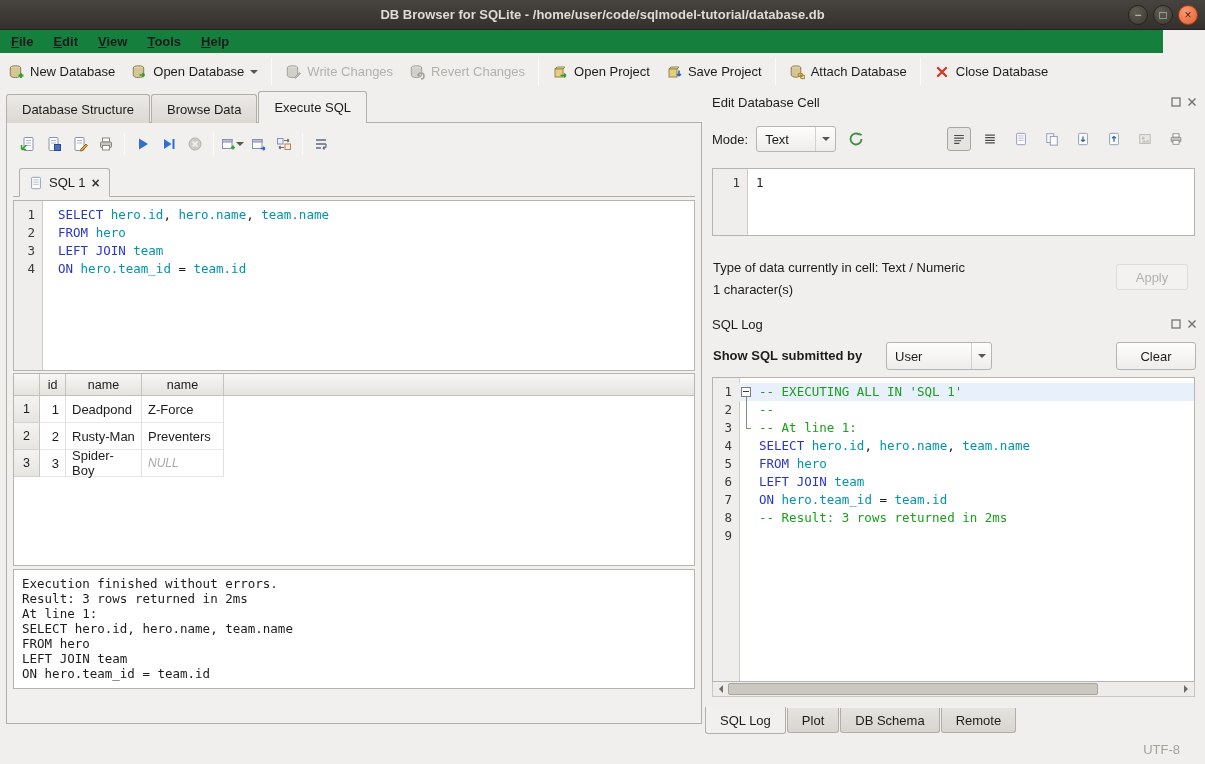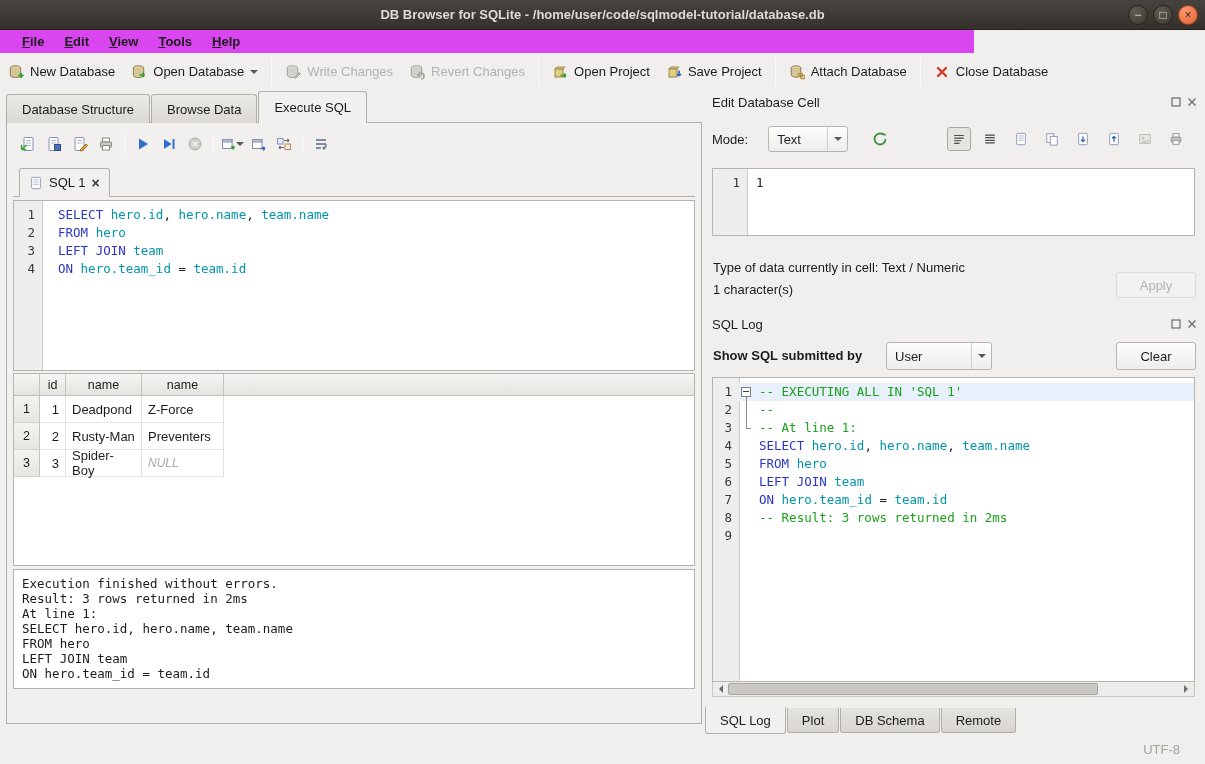--- a/index.html
+++ b/index.html
@@ -13,21 +13,21 @@
   .titlebar { position:absolute; left:0; top:0; width:1205px; height:30px;
     background:linear-gradient(#47443f,#34312d); border-bottom:1px solid #23211d;
     display:flex; align-items:center; justify-content:center; }
   .title-text { color:#dedbd4; font-weight:bold; font-size:13px; }
   .win-controls { position:absolute; right:7px; top:5px; display:flex; gap:5px; }
   .win-btn { width:20px; height:20px; border-radius:50%; display:flex; align-items:center; justify-content:center;
     font-size:12px; line-height:1; color:#d8d5ce; border:1px solid #26241f;
     background:radial-gradient(circle at 35% 30%, #605c53, #3a3832); }
   .win-btn.close { background:radial-gradient(circle at 35% 30%, #f89a72, #e65f2e); color:#54200e; border-color:#a03d1a; }
   
-  .menubar { position:absolute; left:0; top:30px; width:974px; height:23px; display:flex; align-items:center; padding-left:12px; background:#d946ef; }
+  .menubar { position:absolute; left:0; top:30px; width:1163px; height:23px; display:flex; align-items:center; padding-left:1px; background:#15803d; }
   .mitem { display:inline-block; padding:3px 10px; font-weight:bold; }
   .mitem::first-letter { text-decoration:underline; }
   
   .toolbar { position:absolute; left:0; top:53px; width:1205px; height:37px; display:flex; align-items:center; background:#f0efed; }
   .tbtn { display:flex; align-items:center; gap:6px; padding:5px 8px; border-radius:3px; white-space:nowrap; }
   .tbtn.disabled { color:#b3b1ac; }
   .tsep { width:1px; align-self:stretch; margin:4px 5px; background:#d7d4cf; border-right:1px solid #fbfaf9; }
   .caret { width:0; height:0; border:4px solid transparent; border-top-color:#5a5751; margin-top:4px; }
   .i16 { width:16px; height:16px; display:block; flex:none; }
   .i14 { width:14px; height:14px; display:block; flex:none; }
@@ -87,21 +87,21 @@
     display:flex; align-items:center; justify-content:center; font-size:12.5px; }
   .td { border-right:1px solid #e2e0dc; border-bottom:1px solid #e9e7e3; display:flex; align-items:center; padding:0 6px; }
   .td.c0 { justify-content:flex-end; }
   .td.null { color:#a9a9a9; font-style:italic; font-size:12px; }
   
   .out-body { padding:6px 0 0 0; }
   .out-line { height:15px; line-height:15px; padding-left:8px; font-family:"DejaVu Sans Mono", monospace; font-size:12.5px; white-space:pre; }
   
   .dock-title { position:absolute; left:712px; height:20px; display:flex; align-items:center; }
   .dock-icons { position:absolute; right:8px; display:flex; gap:6px; align-items:center; height:20px; }
-  .mode-row { position:absolute; left:705px; top:124px; width:492px; height:30px; display:flex; align-items:center; padding:0 9px 0 7px; gap:20px; }
+  .mode-row { position:absolute; left:705px; top:124px; width:492px; height:30px; display:flex; align-items:center; padding:0 9px 0 7px; gap:8px; }
   .combo { height:26px; background:linear-gradient(#fdfdfc,#eeedeb); border:1px solid #b7b4ae; border-radius:3px;
     display:flex; align-items:center; padding-left:8px; }
   .combo .cval { flex:1; }
   .combo .carea { width:20px; display:flex; align-items:center; justify-content:center; border-left:1px solid #d4d1cc; align-self:stretch; margin-left:8px; }
   .btn { height:26px; background:linear-gradient(#fdfdfc,#eeedeb); border:1px solid #b7b4ae; border-radius:3px;
     display:flex; align-items:center; justify-content:center; font-size:13px; }
   .btn.disabled { background:#f3f2f0; border-color:#dedcd8; color:#b4b1ac; }
   .icon-strip { display:flex; gap:7px; align-items:center; margin-left:auto; }
   .sbtn26 { width:24px; height:24px; display:flex; align-items:center; justify-content:center; border-radius:3px; }
   .sbtn26.pressed { border:1px solid #a9a6a0; background:#e6e4e0; }
@@ -481,21 +481,21 @@
         <div class="ed-num">1</div>
         <div class="ed-rest">
           <div class="ed-code"><span class="seg-p">1</span></div>
         </div>
       </div>
     </div>
 </div>
 
 <div class="info-line" style="top:260px;">Type of data currently in cell: Text / Numeric</div>
 <div class="info-line" style="top:282px;">1 character(s)</div>
-<div class="btn disabled" style="position:absolute; left:1116px; top:272px; width:80px;">Apply</div>
+<div class="btn disabled" style="position:absolute; left:1116px; top:264px; width:72px;">Apply</div>
 
 <div class="dock-title" style="top:314px;">
   <span>SQL Log</span>
 </div>
 <div class="dock-icons" style="top:314px;">
   <svg width="10" height="10" viewBox="0 0 10 10">
       <rect x="1" y="1" width="8" height="8" fill="none" stroke="#6f6c66" stroke-width="1.2"></rect>
     </svg>
   <svg width="10" height="10" viewBox="0 0 10 10">
       <path d="M1.5 1.5l7 7M8.5 1.5l-7 7" stroke="#6f6c66" stroke-width="1.4"></path>

